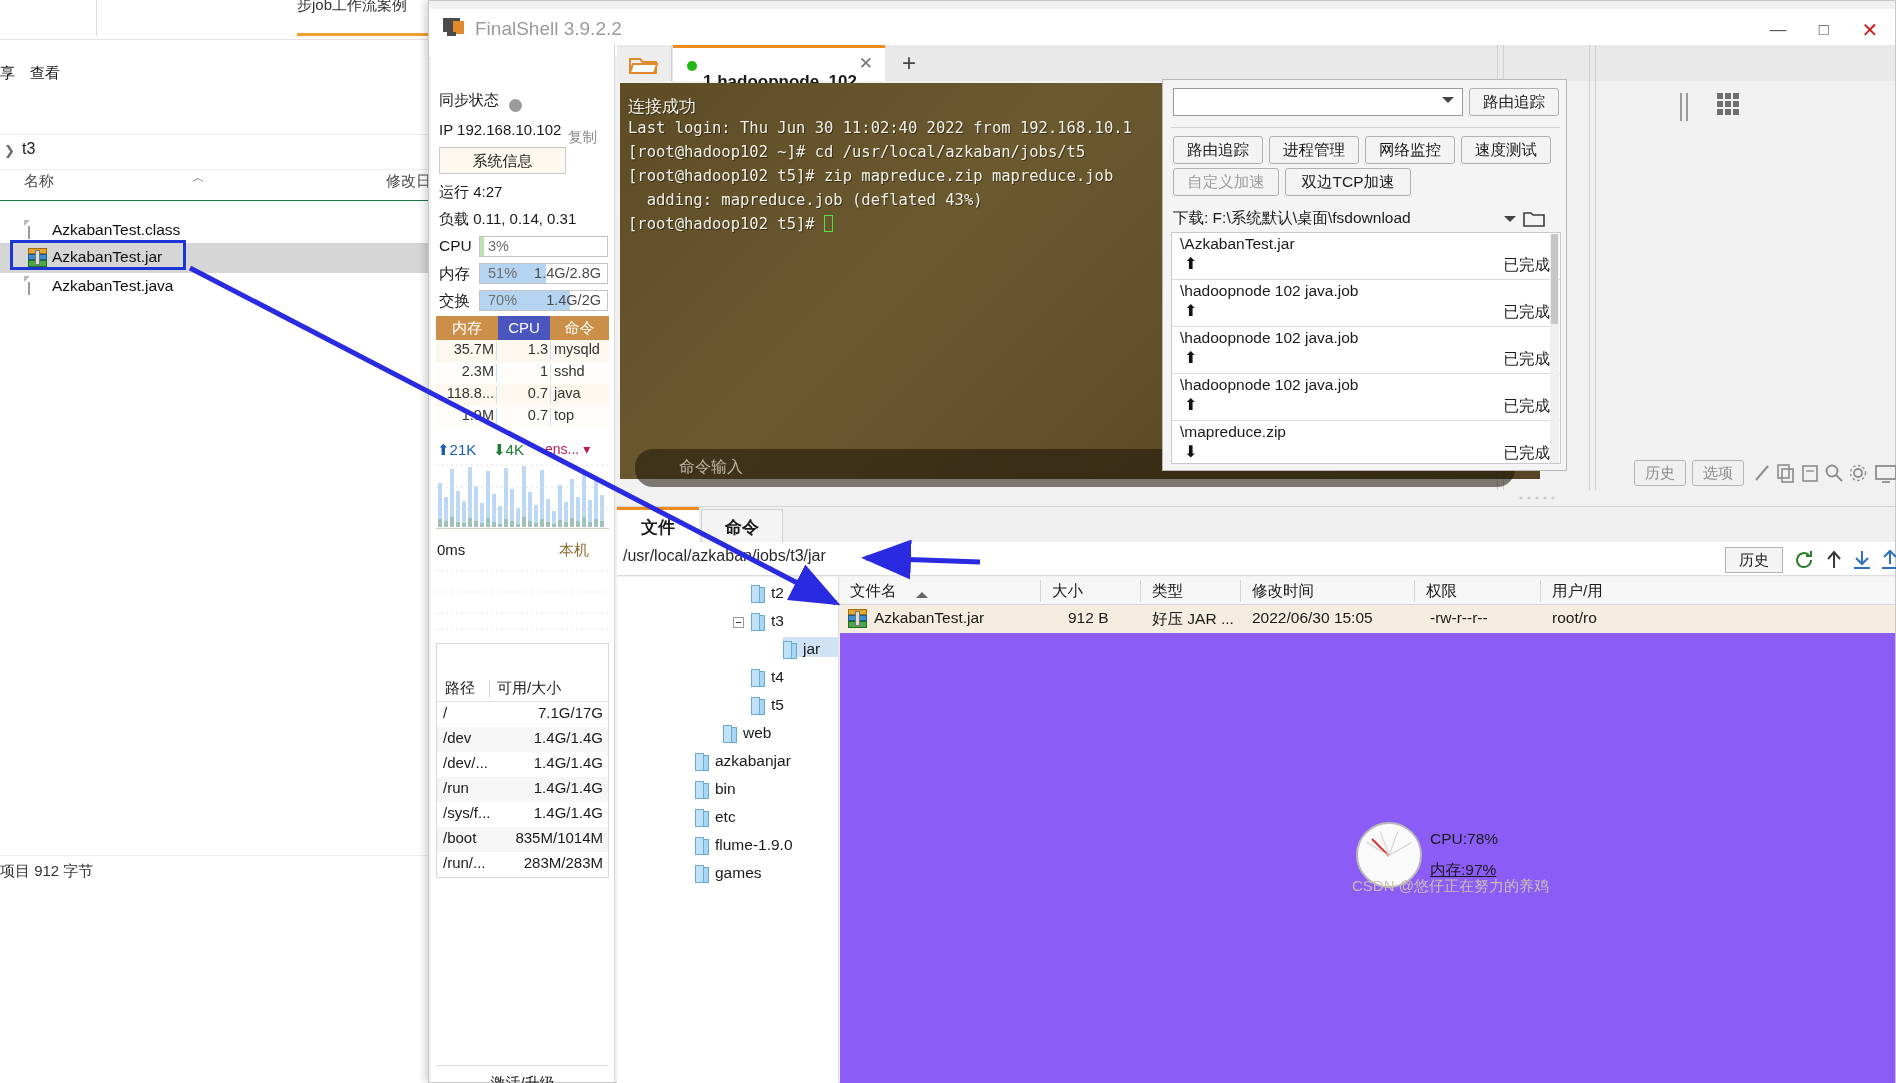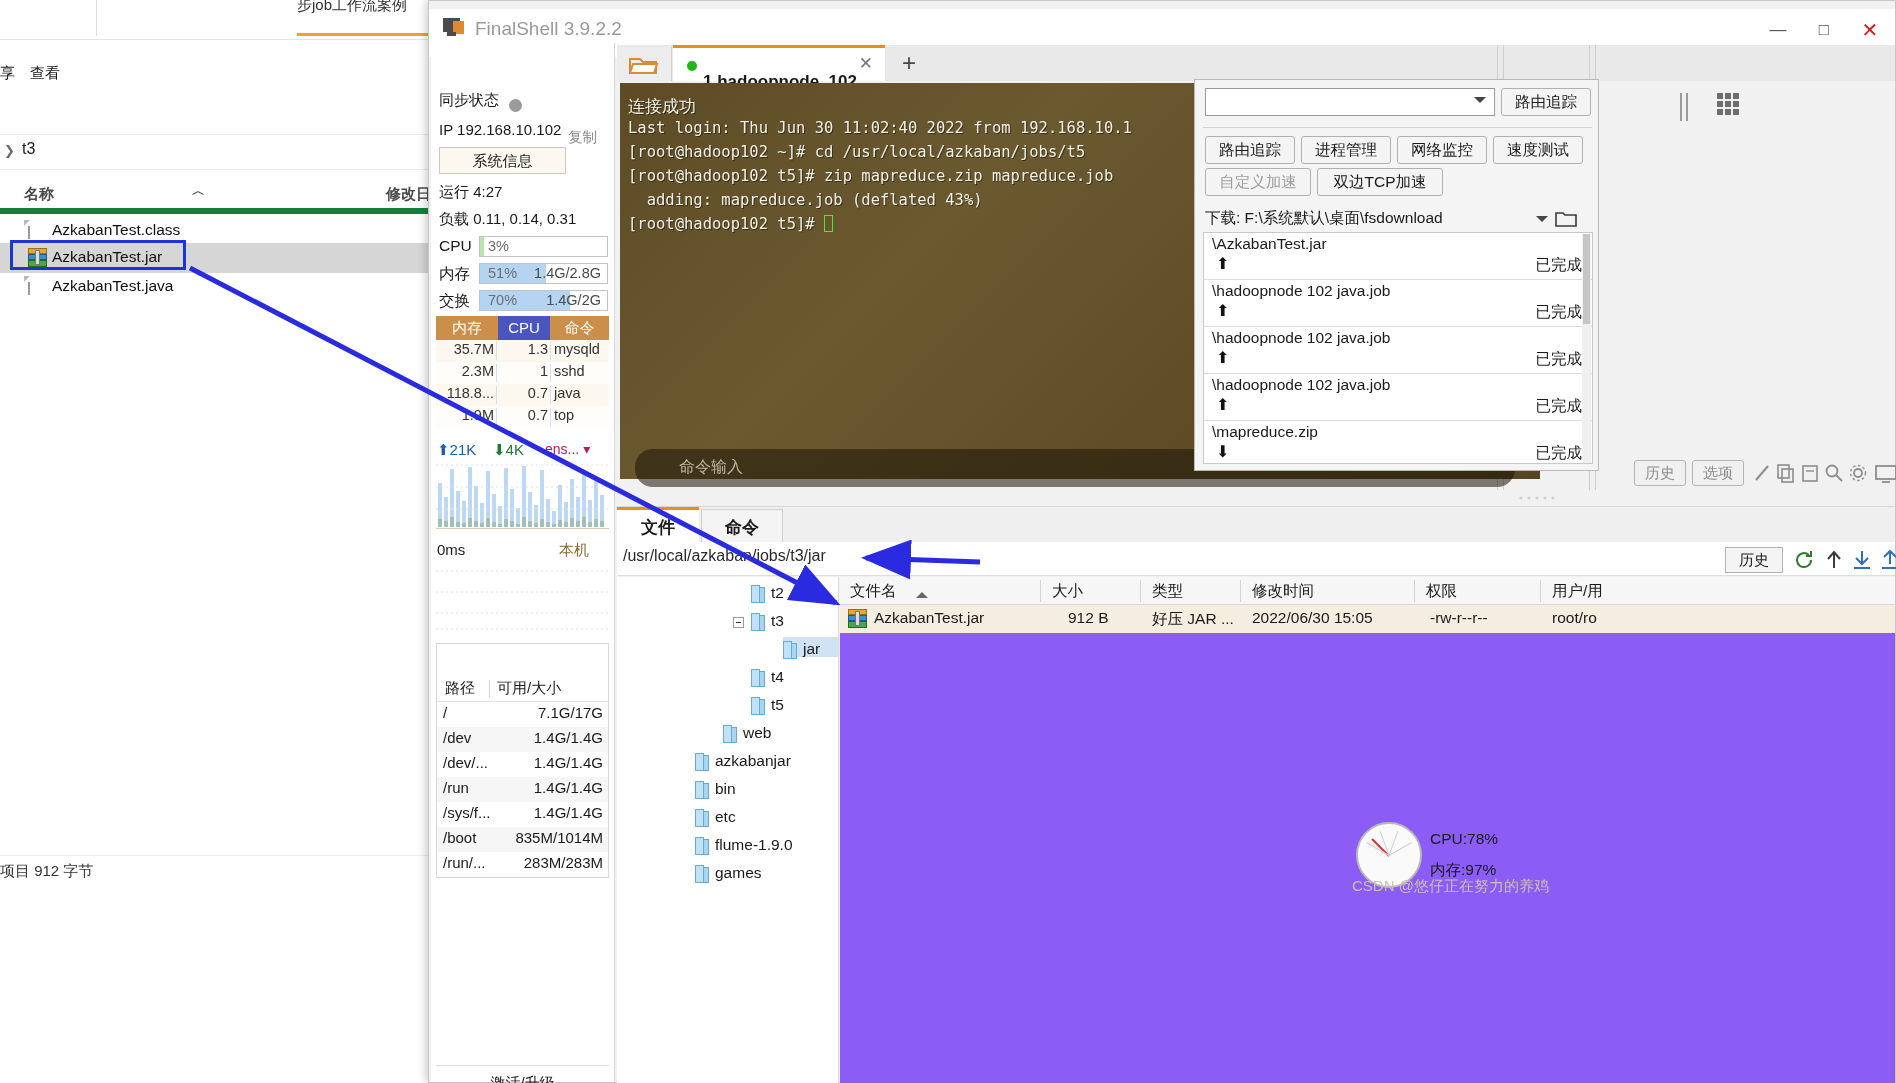--- a/index.html
+++ b/index.html
@@ -14,21 +14,21 @@
   #explorer { position:absolute; left:0; top:0; width:438px; height:1083px; background:#fff; }
   #exp-topbar { position:absolute; left:0; top:0; width:438px; height:40px; background:#fff; border-bottom:1px solid #e4e4e4; }
   #exp-tabstrip { position:absolute; left:96px; top:0; width:342px; height:36px; border-left:1px solid #ddd; border-right:1px solid #ddd; }
   #exp-tab-underline { position:absolute; left:200px; top:33px; width:160px; height:3px; background:#f0a030; }
   #exp-tab-label { position:absolute; left:200px; top:-4px; width:200px; font-size:15px; color:#333; }
   #exp-menu { position:absolute; left:0; top:64px; width:438px; height:38px; }
   .exp-menu-item { position:absolute; top:0; font-size:15px; color:#1a1a1a; }
   #exp-crumbbar { position:absolute; left:0; top:134px; width:438px; height:36px; border-top:1px solid #ececec; border-bottom:1px solid #ececec;}
   #exp-crumb-arrow { position:absolute; left:4px; top:8px; color:#6a6a6a; font-size:13px;}
   #exp-crumb-text { position:absolute; left:22px; top:5px; font-size:16px; color:#1a1a1a;}
-  #exp-colhdr { position:absolute; left:0; top:178px; width:438px; height:36px; border-bottom:6px solid #15803d;font-weight:bold; }
+  #exp-colhdr { position:absolute; left:0; top:165px; width:438px; height:36px; border-bottom:1px solid #15803d; }
   #exp-col-name { position:absolute; left:24px; top:7px; font-size:15px; color:#4a4a4a;}
   #exp-col-sort { position:absolute; left:192px; top:4px; font-size:13px; color:#555;}
   #exp-col-mod { position:absolute; left:386px; top:7px; font-size:15px; color:#4a4a4a;}
   .exp-row { position:absolute; left:0; width:438px; height:30px; }
   .exp-row .ico { position:absolute; left:28px; top:5px; width:18px; height:20px; }
   .exp-row .nm { position:absolute; left:52px; top:5px; font-size:15.5px; color:#111; white-space:nowrap;}
   .exp-row .dt { position:absolute; left:396px; top:5px; font-size:15px; color:#333;margin-left:44px;}
   .exp-row.sel { background:#d6d6d6; }
   #exp-sel-box { position:absolute; left:10px; top:240px; width:176px; height:30px; border:3px solid #1b35d6; pointer-events:none; }
   #exp-status { position:absolute; left:0; top:855px; width:438px; height:32px; border-top:1px solid #eee; }
@@ -124,21 +124,21 @@
           font-family:"DejaVu Sans Mono","Liberation Mono",monospace; font-size:15.5px; color:#f2f0e6;
           padding:12px 0 0 8px; overflow:hidden; }
   #term .ln { height:24px; white-space:pre; text-shadow:1px 1px 0 rgba(0,0,0,.45); }
   #term .cn { font-family:"Liberation Sans","DejaVu Sans",sans-serif; font-size:17px; }
   #cursor { display:inline-block; width:9px; height:17px; border:1.5px solid #55e044; vertical-align:-3px;}
   #cmdbar { position:absolute; left:206px; top:448px; width:880px; height:38px; border-radius:18px; background:rgba(28,20,8,.55); }
   #cmdbar span { position:absolute; left:44px; top:8px; font-size:16px; color:#bdb6a5;}
   #termgrip { position:absolute; left:1088px; top:494px; width:44px; height:7px;}
 
   
-  #rpanel { position:absolute; left:733px; top:78px; width:405px; height:392px; background:#f4f4f4; border:1px solid #b9b9b9;margin-left:32px; }
+  #rpanel { position:absolute; left:733px; top:78px; width:405px; height:392px; background:#f4f4f4; border:1px solid #b9b9b9; }
   #rp-combo { position:absolute; left:10px; top:8px; width:290px; height:28px; background:#fff; border:1px solid #9a9a9a;}
   #rp-combo .car { position:absolute; right:8px; top:8px; border:6px solid transparent; border-top-color:#444;}
   .rp-btn { position:absolute; height:28px; background:#f4f4f4; border:1px solid #b0b0b0; border-radius:3px;
             font-size:15.5px; color:#1a1a1a; text-align:center; line-height:26px; }
   .rp-btn.dis { color:#9d9d9d; }
   #rp-sep1 { position:absolute; left:8px; top:47px; width:389px; height:1px; background:#d2d2d2;}
   #rp-dl-label { position:absolute; left:10px; top:128px; font-size:15.5px; color:#1a1a1a;}
   #rp-dl-car { position:absolute; left:341px; top:136px; border:6px solid transparent; border-top-color:#444;}
   #rp-dl-folder { position:absolute; left:360px; top:130px; width:22px; height:17px;}
   #rp-list { position:absolute; left:8px; top:152px; width:390px; height:232px; background:#fff; border:1px solid #c9c9c9; overflow:hidden;}
@@ -188,21 +188,21 @@
   #fm-row .c { position:absolute; top:4px; font-size:15.5px; color:#1a1a1a;}
 
   
   #gauge { position:absolute; left:1356px; top:820px; width:220px; height:72px; }
   #gauge .dial { position:absolute; left:0; top:2px; width:66px; height:66px; border-radius:50%;
                  background:#fafafa; border:2px solid #b9b9b9; }
   #gauge .dial:before { content:""; position:absolute; left:50%; top:50%; width:24px; height:2px; background:#d33;
                  transform-origin:left center; transform:rotate(-135deg); }
   #gauge .dial .tick{position:absolute;left:50%;top:50%;width:26px;height:1px;background:#cfcfcf;transform-origin:left center;}
   #gauge .cpu { position:absolute; left:74px; top:10px; font-size:15.5px; color:#1a1a1a;}
-  #gauge .mem { position:absolute; left:74px; top:40px; font-size:15.5px; color:#1a1a1a;}
+  #gauge .mem { position:absolute; left:74px; top:40px; font-size:15.5px; color:#1a1a1a;text-decoration:underline;}
   #watermark { position:absolute; left:1352px; top:877px; font-size:15px; color:#cdbfb3;}
 
   
   svg.anno { position:absolute; left:0; top:0; width:1896px; height:1083px; pointer-events:none; }
 </style>
 </head>
 <body>
 
 <div id="explorer">
   <div id="exp-topbar">

